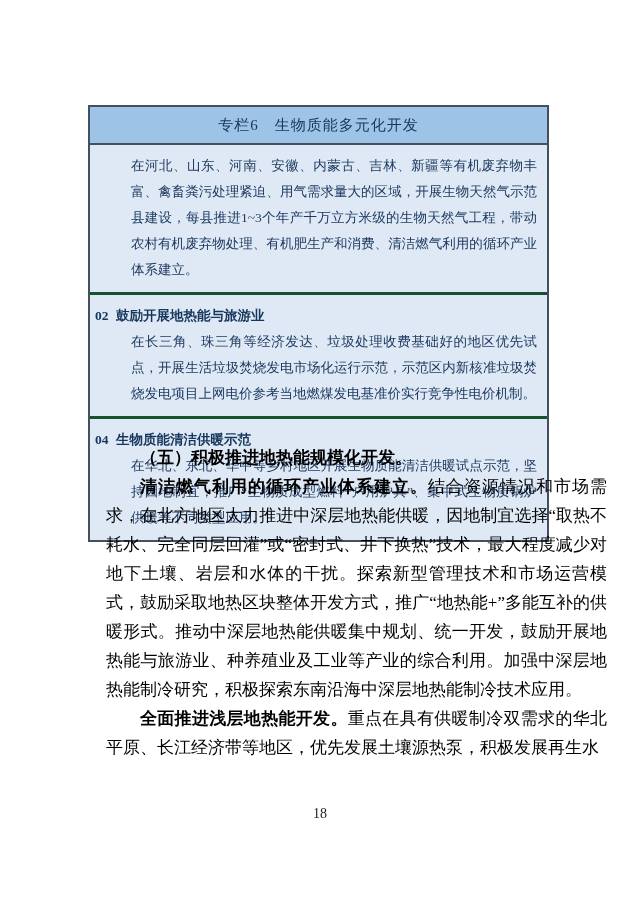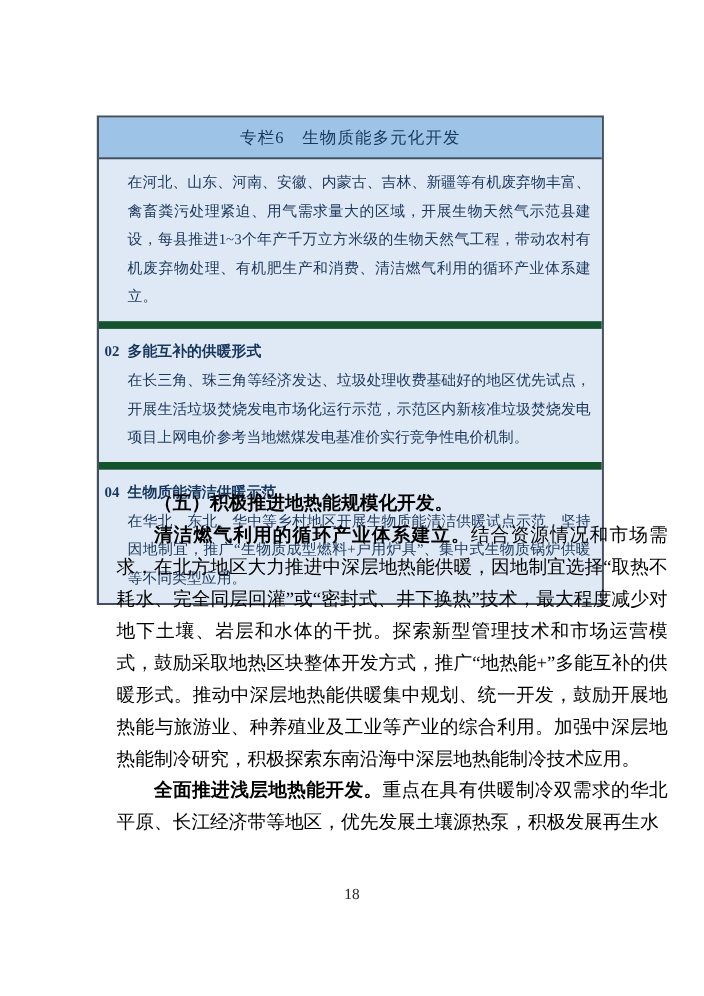--- a/index.html
+++ b/index.html
@@ -27,31 +27,32 @@
     letter-spacing:1px;
   }
   .box-body { background:#dee9f5; }
   .box-section {
     position:relative;
     padding:8px 10px 9px 26px;
     color:#1f3a60;
     font-size:13.5px;
     line-height:26px;
   }
-  .box-section + .box-section { border-top:7px solid #14532d; }
+  .box-section + .box-section { border-top:3px solid #14532d; }
   .section-number {
     position:absolute; left:5px; top:8px;
     font-weight:bold; color:#17365d;
   }
   .section-heading {
     font-weight:bold; color:#17365d;
   }
   .section-body {
     text-align:justify;
     text-justify:inter-ideograph;
+    margin-left:15px;
   }
   
   .body-text {
     position:absolute; left:70px; top:443px; width:501px;
     color:#000000;
     font-size:17px;
     line-height:29px;
     margin-left:36px;
   }
   .para {
@@ -77,21 +78,21 @@
   <div class="callout-box">
     <div class="box-header">专栏6　生物质能多元化开发</div>
     <div class="box-body">
 
       <div class="box-section">
         <div class="section-body">在河北、山东、河南、安徽、内蒙古、吉林、新疆等有机废弃物丰富、禽畜粪污处理紧迫、用气需求量大的区域，开展生物天然气示范县建设，每县推进1~3个年产千万立方米级的生物天然气工程，带动农村有机废弃物处理、有机肥生产和消费、清洁燃气利用的循环产业体系建立。</div>
       </div>
 
       <div class="box-section">
         <span class="section-number">02</span>
-        <div class="section-heading">多能互补的供暖形式</div>
+        <div class="section-heading">鼓励开展地热能与旅游业</div>
         <div class="section-body">在长三角、珠三角等经济发达、垃圾处理收费基础好的地区优先试点，开展生活垃圾焚烧发电市场化运行示范，示范区内新核准垃圾焚烧发电项目上网电价参考当地燃煤发电基准价实行竞争性电价机制。</div>
       </div>
 
       <div class="box-section">
         <span class="section-number">04</span>
         <div class="section-heading">生物质能清洁供暖示范</div>
         <div class="section-body">在华北、东北、华中等乡村地区开展生物质能清洁供暖试点示范，坚持因地制宜，推广“生物质成型燃料+户用炉具”、集中式生物质锅炉供暖等不同类型应用。</div>
       </div>
 
     </div>

